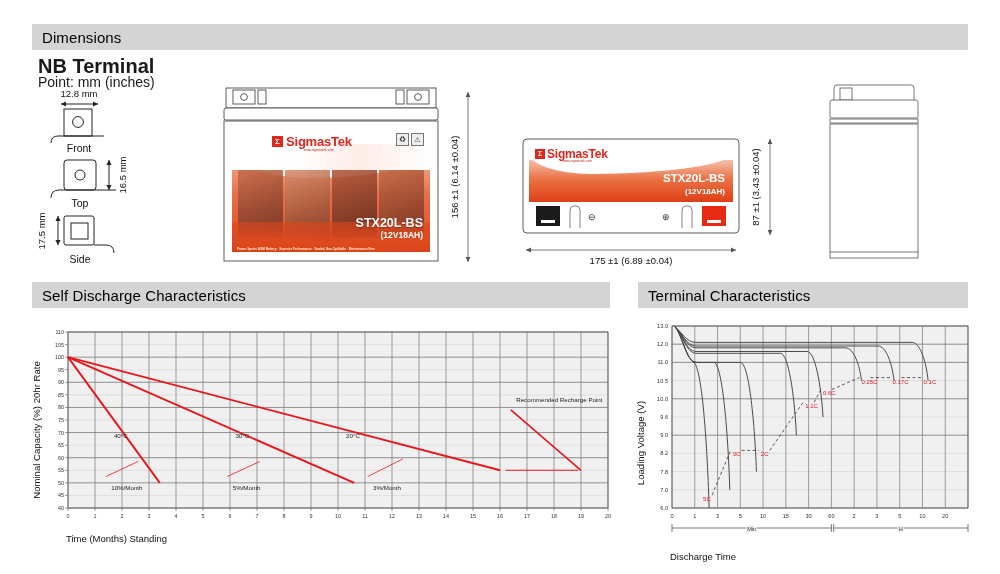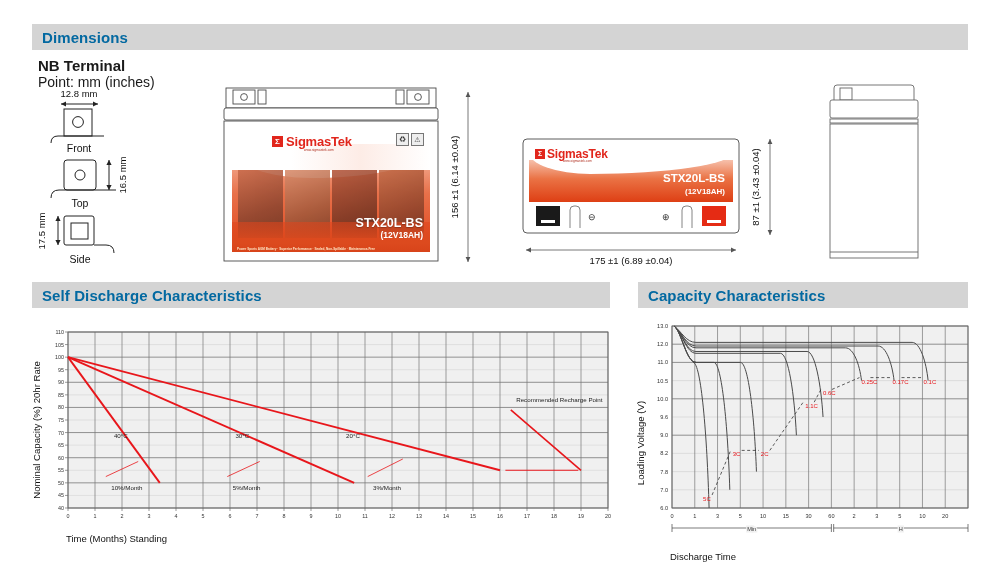--- a/index.html
+++ b/index.html
@@ -6,26 +6,26 @@
   html,body{margin:0;padding:0;}
   body{
     width:1000px;height:574px;background:#ffffff;
     font-family:"Liberation Sans",sans-serif;
     color:#1a1a1a;overflow:hidden;position:relative;
   }
   .section-bar{
     background:#d4d4d4;height:26px;display:flex;align-items:center;
     padding-left:10px;box-sizing:border-box;
   }
-  .section-bar .title{font-size:15px;font-weight:bold;color:#0369a1;letter-spacing:.1px;}
+  .section-bar .title{font-size:15px;font-weight:normal;color:#000000;letter-spacing:.1px;}
 
   
   #dimensions-section{position:absolute;left:32px;top:24px;width:936px;}
   #nb-terminal-head{position:absolute;left:38px;top:58px;}
-  #nb-terminal-head .h1{font-size:15px;font-weight:bold;line-height:16px;}
+  #nb-terminal-head .h1{font-size:20px;font-weight:bold;line-height:16px;}
   #nb-terminal-head .h2{font-size:14px;line-height:17px;}
 
   .lbl{font-size:9.5px;}
   .term-label{font-size:10.5px;text-align:center;}
   .axis-title{font-size:9.5px;}
   .tick{font-size:5.4px;fill:#333;}
   .tick2{font-size:5.6px;fill:#333;}
   .redtxt{fill:#e8161b;font-size:6px;}
   .blktxt{fill:#222;font-size:6.2px;}
   .vert-title{font-size:9.6px;}
@@ -335,21 +335,21 @@
       <line x1="207.3" y1="156.57142857142856" x2="239.7" y2="141.4857142857143" stroke="#e8161b" stroke-width="0.8"></line>
       <line x1="347.7" y1="156.57142857142856" x2="382.8" y2="138.97142857142856" stroke="#e8161b" stroke-width="0.8"></line>
       <line x1="490.79999999999995" y1="89.94285714285714" x2="561" y2="150.28571428571428" stroke="#e8161b" stroke-width="1.6"></line>
       <line x1="485.4" y1="150.28571428571428" x2="558.3" y2="150.28571428571428" stroke="#e8161b" stroke-width="1.1"></line>
     </g>
   <text x="20" y="110" class="vert-title" text-anchor="middle" fill="#111" transform="rotate(-90 20 110)">Nominal Capacity (%) 20hr Rate</text>
   <text x="46" y="222" class="axis-title" fill="#111">Time (Months) Standing</text>
 </svg>
 
 <div style="position:absolute;left:638px;top:282px;width:330px;" class="section-bar">
-  <span class="title">Capacity Characteristics</span>
+  <span class="title">Terminal Characteristics</span>
 </div>
 
 <svg id="discharge-chart" width="350" height="262" style="position:absolute;left:630px;top:318px;">
   <g id="dc-grid">
       <rect x="42" y="8" width="296" height="182" fill="#f0f0f0" stroke="none"></rect>
       <line x1="42" y1="190" x2="338" y2="190" stroke="#777" stroke-width="0.8"></line>
       <text x="38" y="192" text-anchor="end" class="tick2">6.0</text>
       <line x1="42" y1="171.8" x2="338" y2="171.8" stroke="#c8c8c8" stroke-width="0.5"></line>
       <text x="38" y="173.8" text-anchor="end" class="tick2">7.0</text>
       <line x1="42" y1="153.6" x2="338" y2="153.6" stroke="#c8c8c8" stroke-width="0.5"></line>

